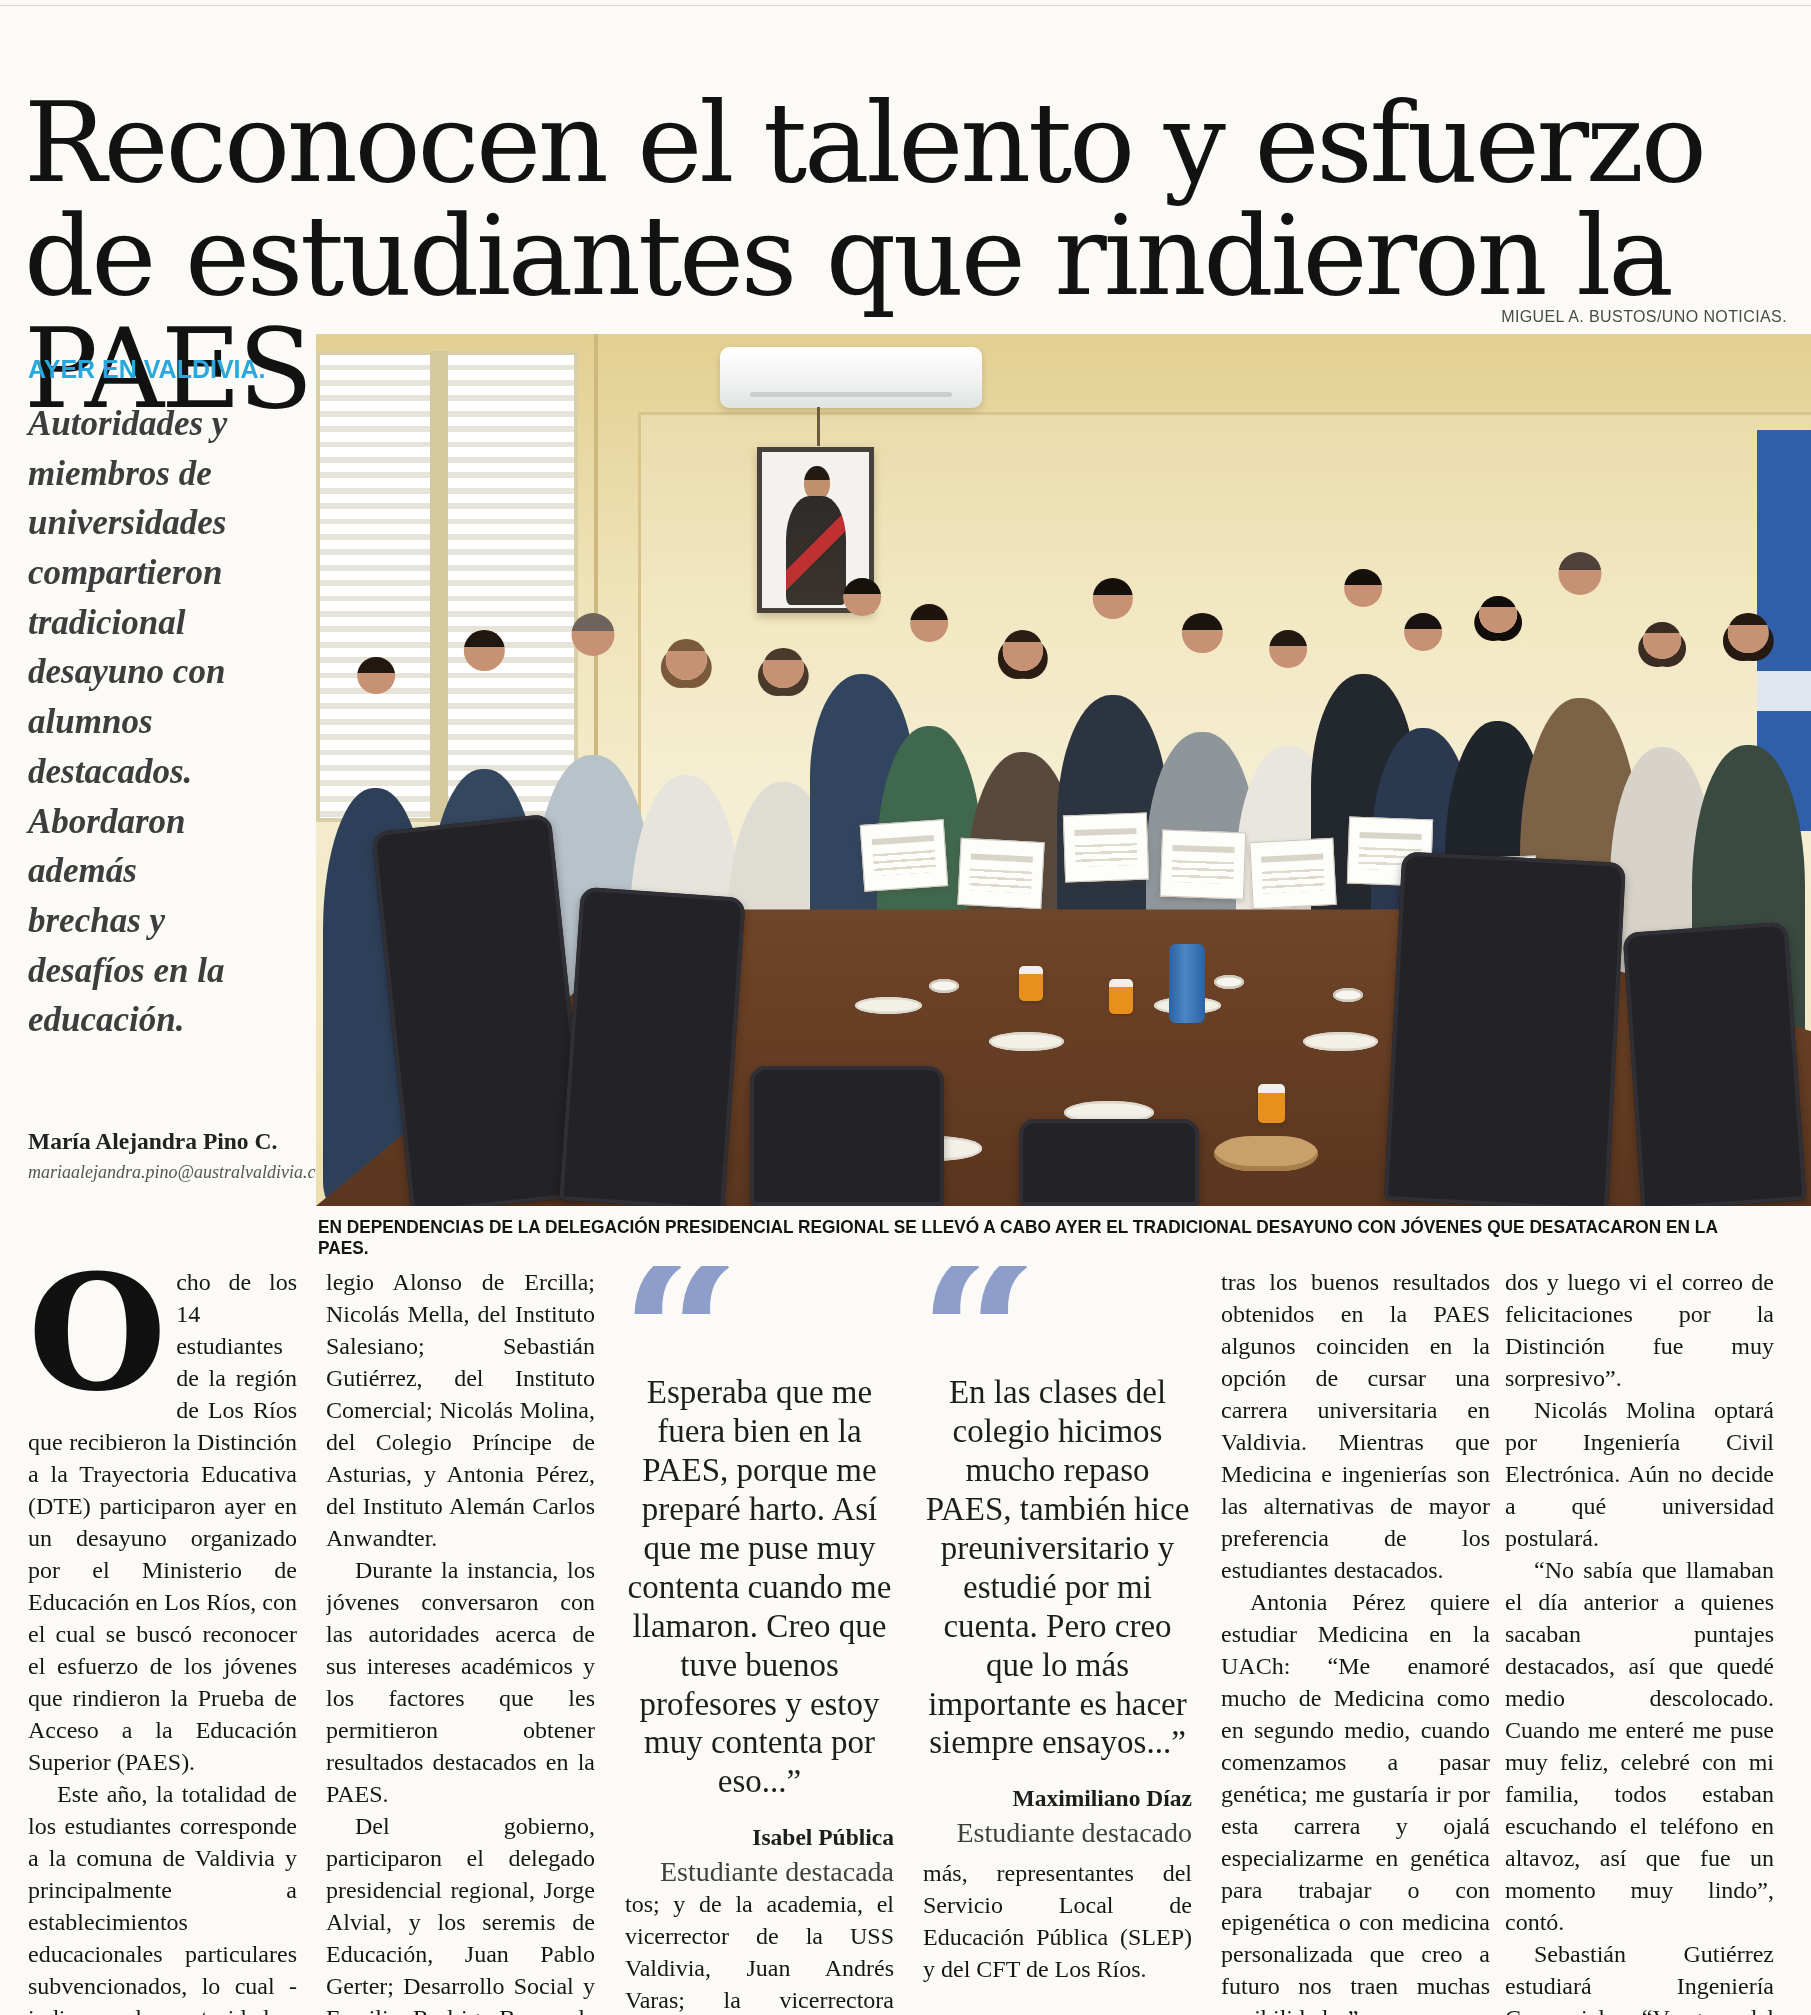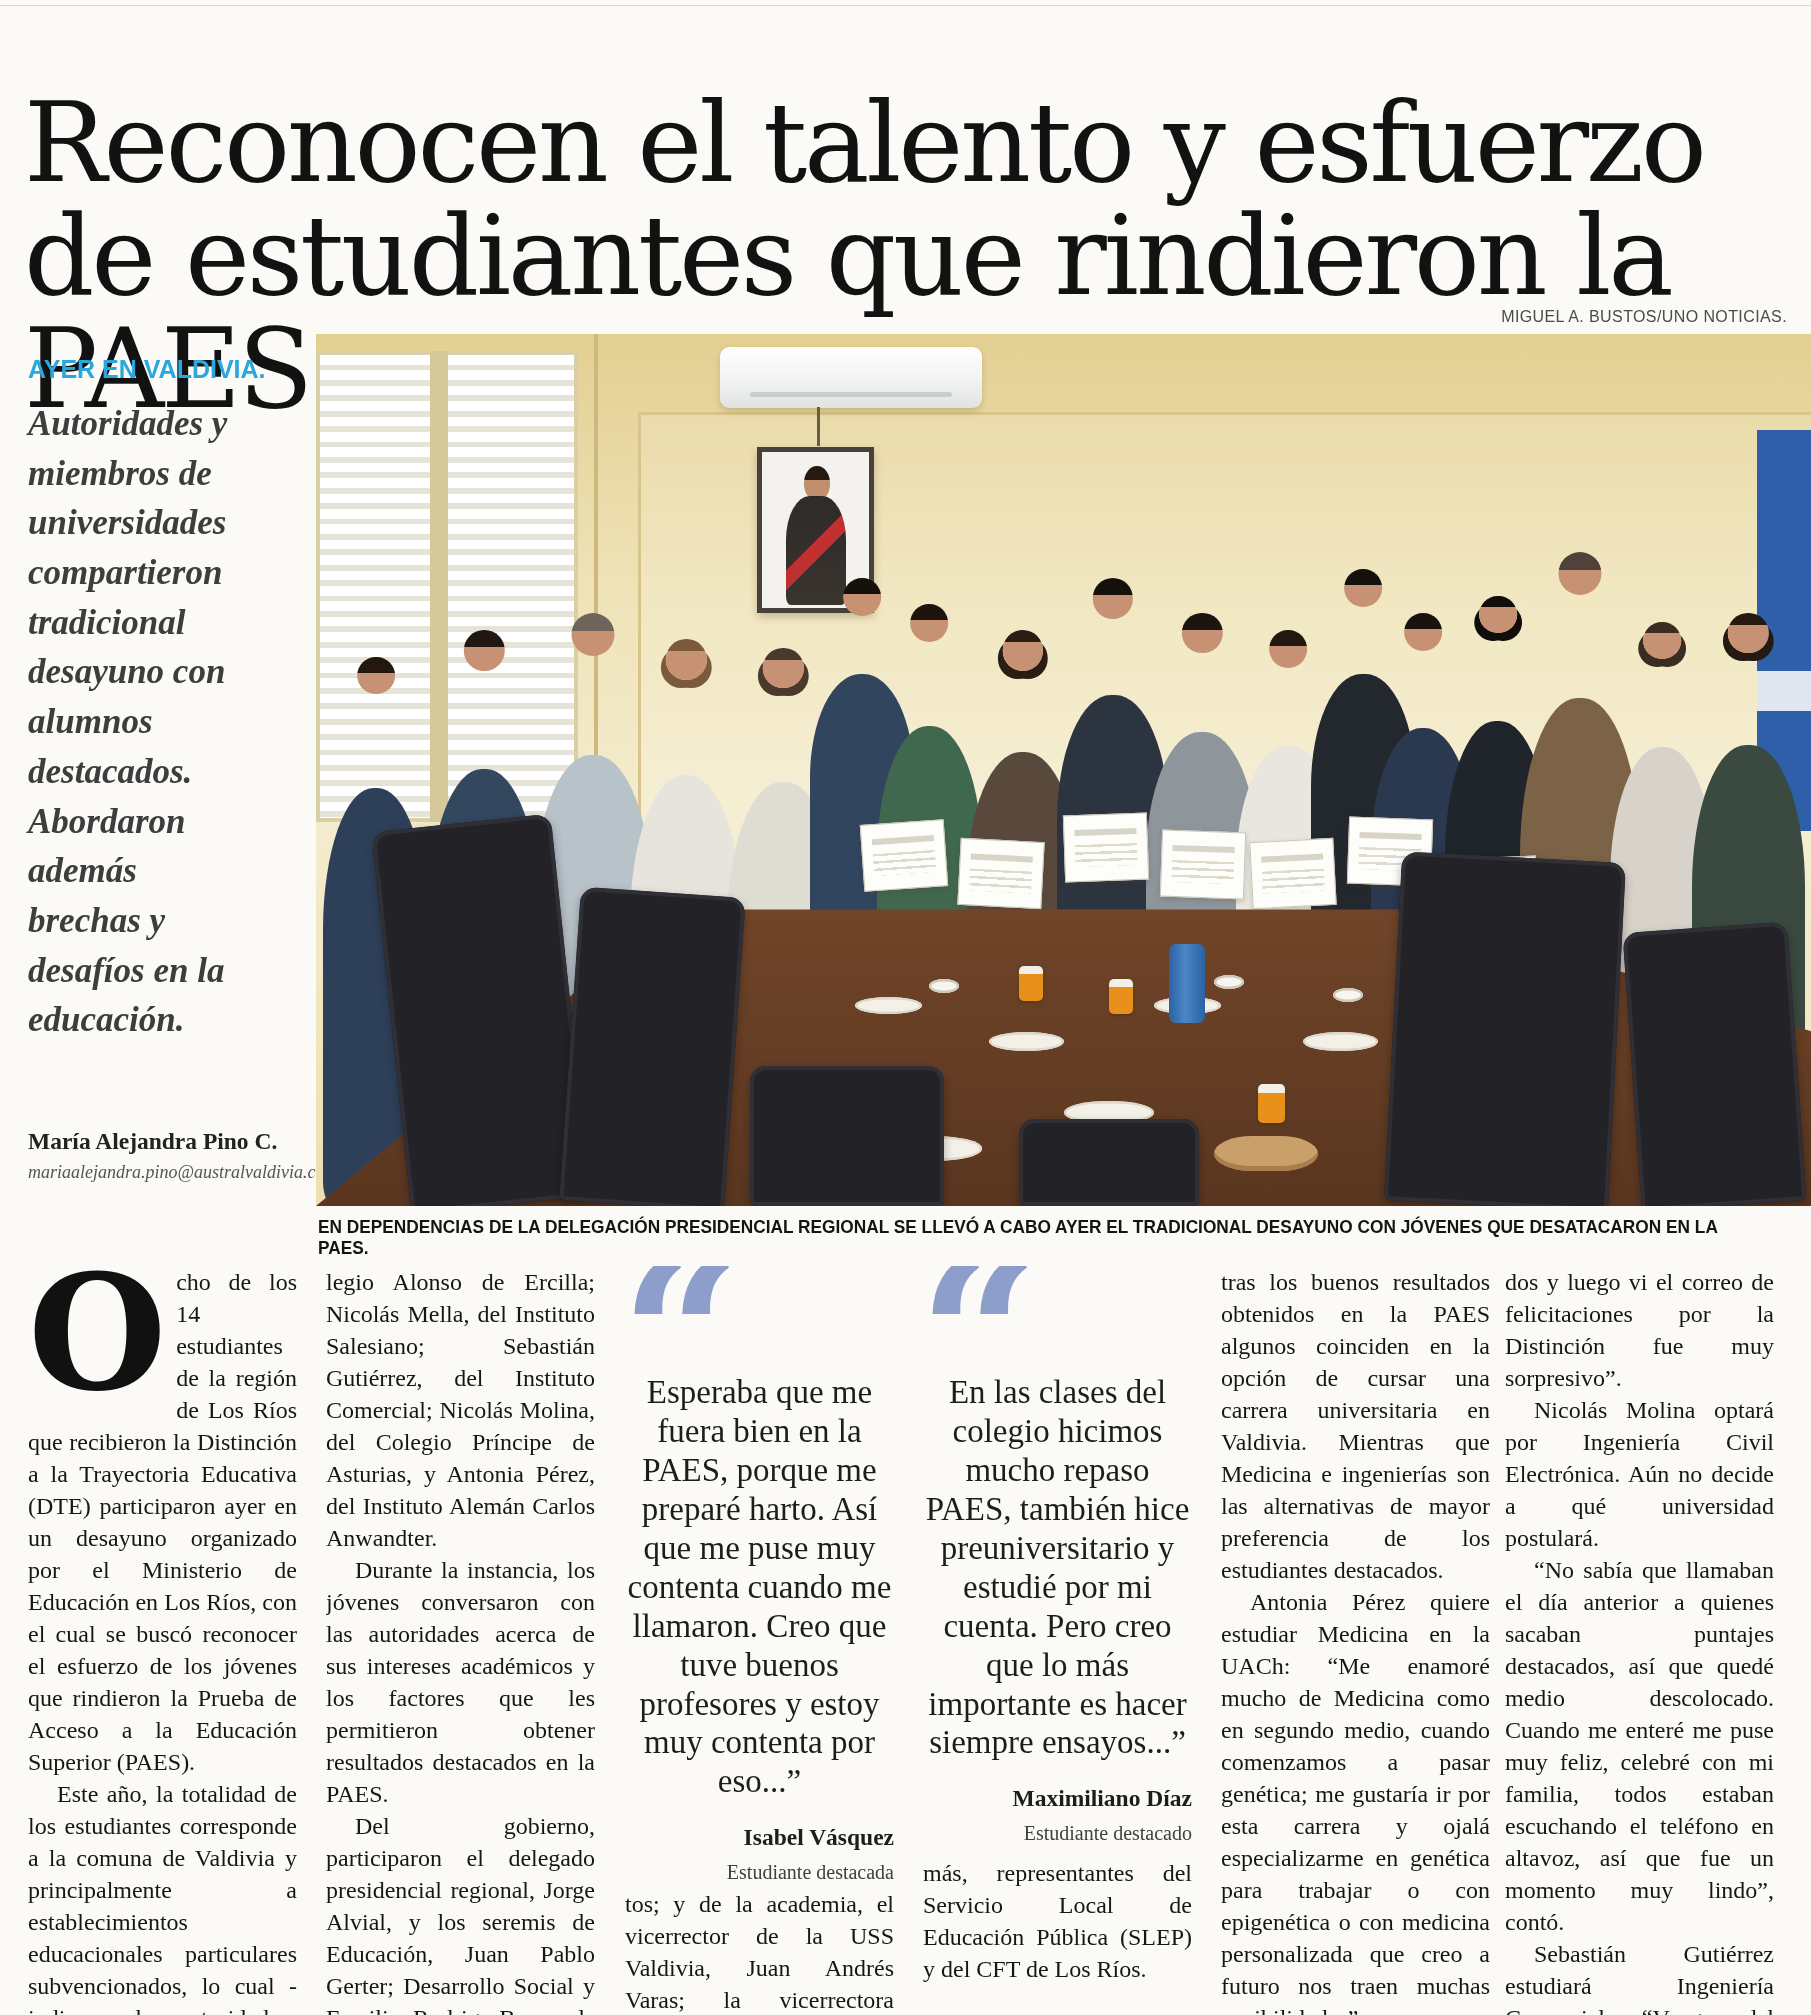--- a/index.html
+++ b/index.html
@@ -142,21 +142,21 @@
   }
   .quote-mark{
     display:block;height:122px;overflow:visible;
     font-family:"DejaVu Serif", serif;font-weight:700;
     font-size:211px;line-height:0.9;letter-spacing:-4.9px;
     color:var(--quote_mark,#8d9ecb);margin:-23px 0 8px -4.9px;
   }
   .quote-text{font-size:33px;line-height:1.18;color:#1d1d1d;text-align:center;}
   .quote-attr{margin-top:19.4px;text-align:right;}
   .quote-attr .q-name{font-weight:700;font-size:23.5px;color:#1d1d1d;}
-  .quote-attr .q-role{font-size:20px;color:#3f3f3f;margin-top:3.2px;}
+  .quote-attr .q-role{font-size:28px;color:#3f3f3f;margin-top:3.2px;}
   .quote-body{margin-top:27.5px;}
   .col4 .quote-body{margin-top:8px;}
 </style>
 </head>
 <body>
 
 <div class="top-rule"></div>
 
 <h1 class="headline">Reconocen el talento y esfuerzo de estudiantes que rindieron la PAES</h1>
 
@@ -249,21 +249,21 @@
 <div class="col" style="left:326px;">
   <p>legio Alonso de Ercilla; Nicolás Mella, del Instituto Salesiano; Sebastián Gutiérrez, del Instituto Comercial; Nicolás Molina, del Colegio Príncipe de Asturias, y Antonia Pérez, del Instituto Alemán Carlos Anwandter.</p>
   <p class="indent">Durante la instancia, los jóvenes conversaron con las autoridades acerca de sus intereses académicos y los factores que les permitieron obtener resultados destacados en la PAES.</p>
   <p class="indent">Del gobierno, participaron el delegado presidencial regional, Jorge Alvial, y los seremis de Educación, Juan Pablo Gerter; Desarrollo Social y Familia, Rodrigo Baeza; de la Mujer y la Equidad de Género, Francisca Corbalán; y de Ciencias, Sandra Orellana. En representación del Gobierno Regional, la administradora Marila Barrien-</p>
 </div>
 
 <div class="col" style="left:625px;">
   <span class="quote-mark">“</span>
   <div class="quote-text">Esperaba que me fuera bien en la PAES, porque me preparé harto. Así que me puse muy contenta cuando me llamaron. Creo que tuve buenos profesores y estoy muy contenta por eso...”</div>
   <div class="quote-attr">
-    <div class="q-name">Isabel Vásquez</div>
+    <div class="q-name">Isabel Pública</div>
     <div class="q-role">Estudiante destacada</div>
   </div>
   <p class="quote-body">tos; y de la academia, el vicerrector de la USS Valdivia, Juan Andrés Varas; la vicerrectora académica de la Universidad Austral de Chile, Alejandra Zúñiga, y el director de Comunicaciones y Extensión de Santo Tomás, Jorge Huequemán. Ade-</p>
 </div>
 
 <div class="col col4" style="left:923px;">
   <span class="quote-mark">“</span>
   <div class="quote-text">En las clases del colegio hicimos mucho repaso PAES, también hice preuniversitario y estudié por mi cuenta. Pero creo que lo más importante es hacer siempre ensayos...”</div>
   <div class="quote-attr">
     <div class="q-name">Maximiliano Díaz</div>

